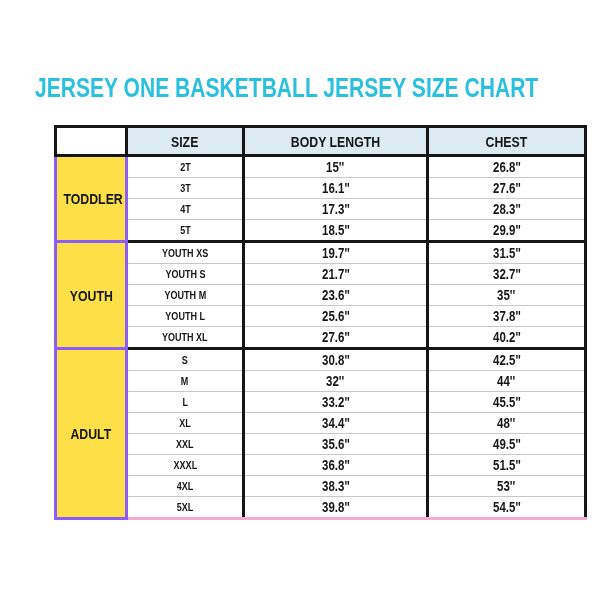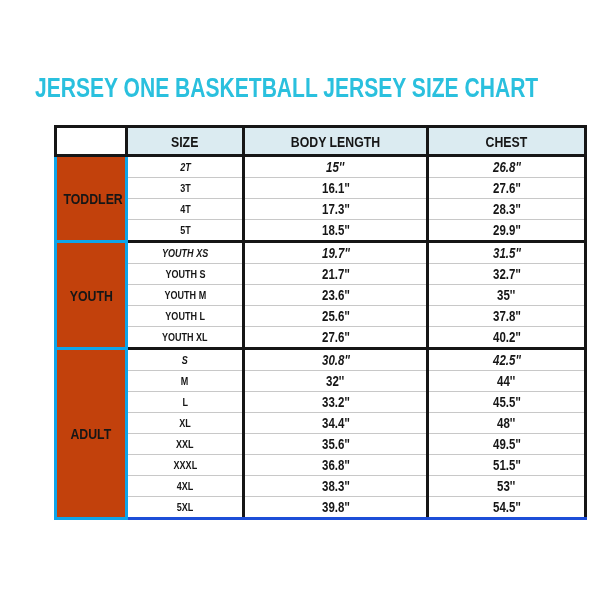--- a/index.html
+++ b/index.html
@@ -21,30 +21,30 @@
   col.c-group{width:71px;}
   col.c-size{width:117px;}
   col.c-body{width:184px;}
   col.c-chest{width:158px;}
   th,td{padding:0;text-align:center;vertical-align:middle;overflow:hidden;}
   tr.hdr th{
     height:26px;background:#dbebf1;border:3px solid #161616;font-size:15px;
   }
   tr.hdr th.corner{background:#ffffff;}
   th.group{
-    background:#c2410c;border:3px solid #0ea5e9;font-size:15px;
+    background:#fde047;border:3px solid #8b5cf6;font-size:15px;
   }
   td{
     height:20px;font-size:14px;
     border-left:3px solid #161616;border-right:3px solid #161616;
     border-top:1px solid #c8c8c8;border-bottom:1px solid #c8c8c8;
   }
   td.size{font-size:11px;}
-  tr.group-start td{border-top:3px solid #161616;font-style:italic;}
-  tr.last td{border-bottom:3px solid #1d4ed8;}
+  tr.group-start td{border-top:3px solid #161616;}
+  tr.last td{border-bottom:3px solid #f9a8d4;}
   .cx{display:inline-block;transform:scaleX(0.82);transform-origin:center center;white-space:nowrap;}
 </style>
 </head>
 <body>
 
 <div class="title">JERSEY ONE BASKETBALL JERSEY SIZE CHART</div>
 
 <div class="chart-wrap">
 <table class="size-chart">
   <colgroup>

